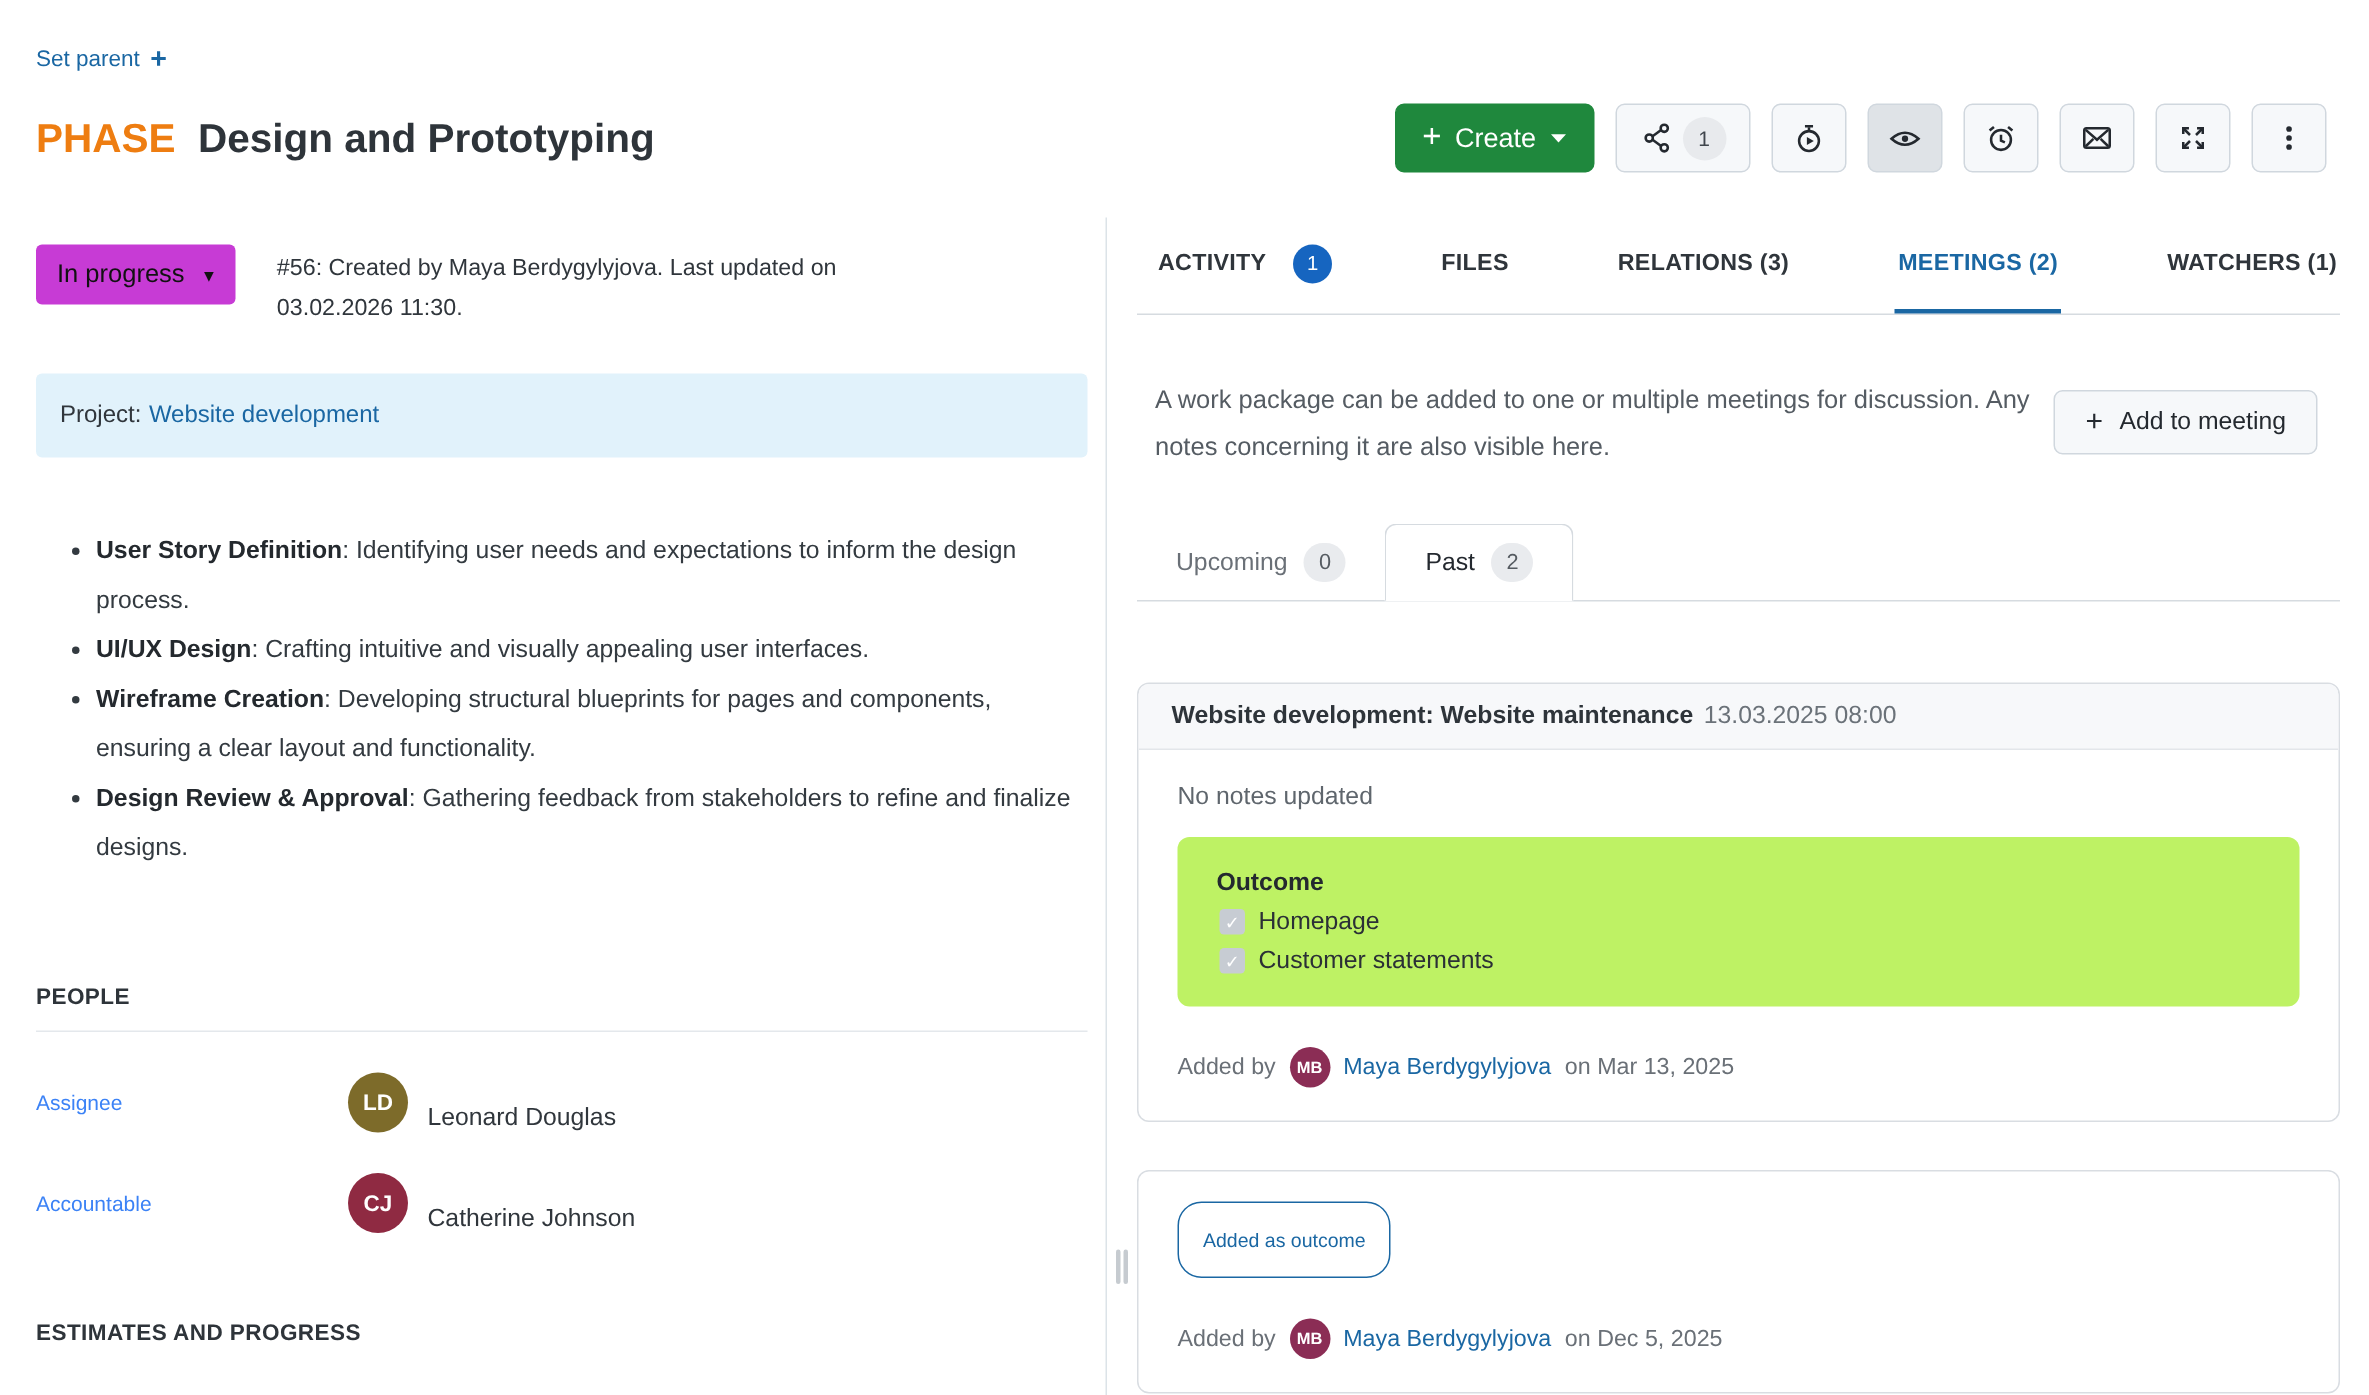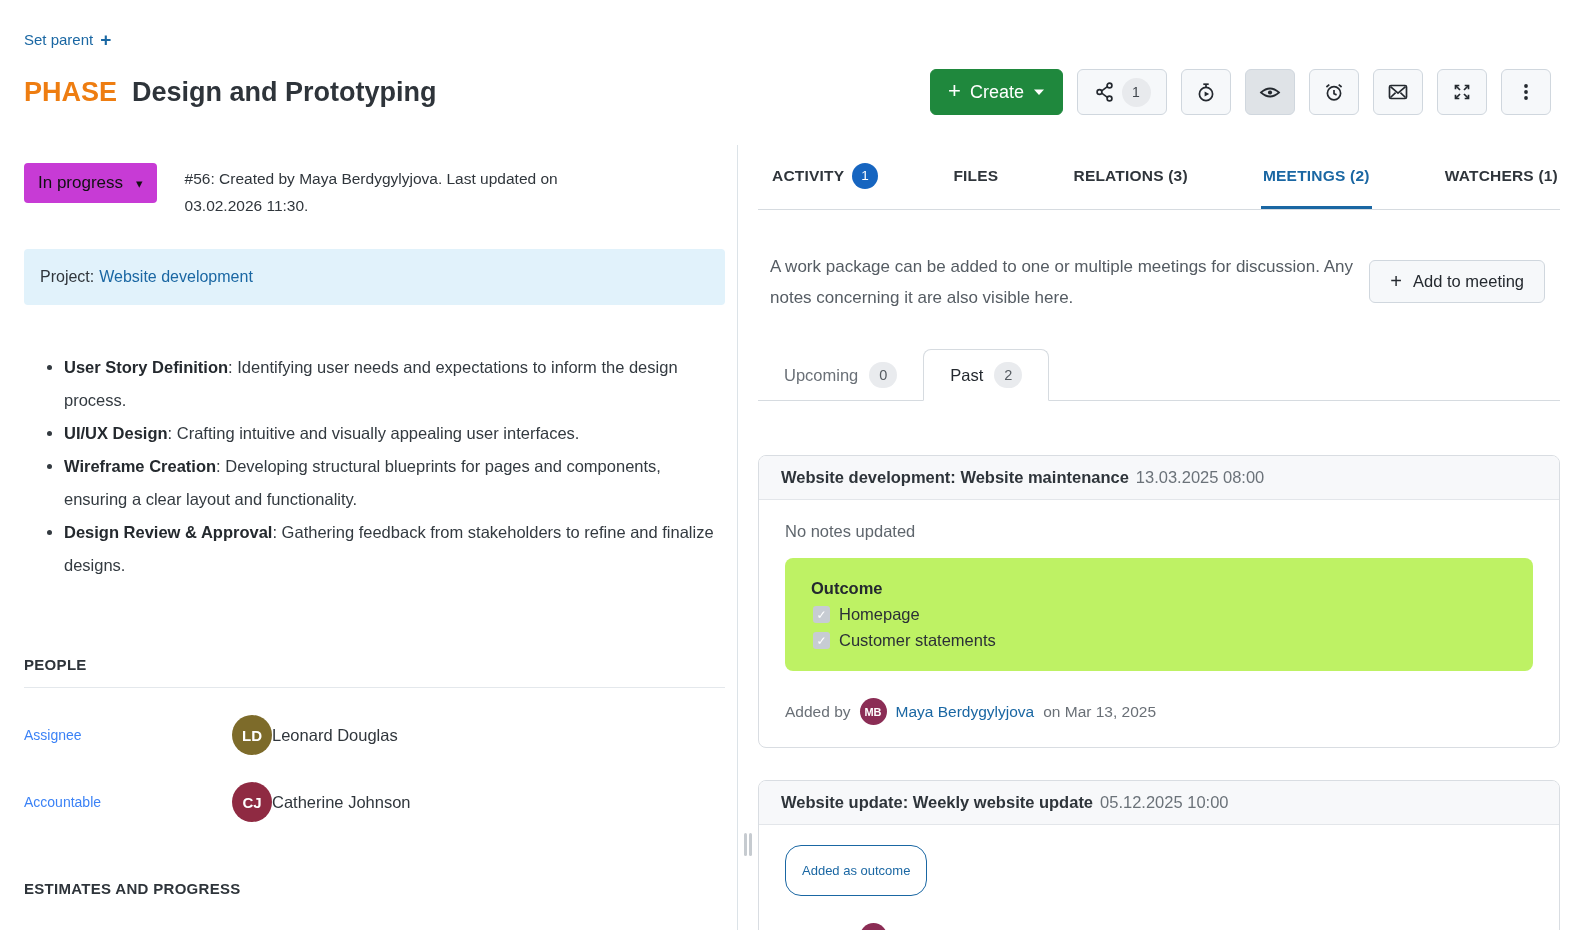--- a/index.html
+++ b/index.html
@@ -51,32 +51,32 @@
   .project-box{margin-top:30px;background:var(--project_box_blue);border-radius:4px;padding:19px 16px;
     font-size:16px;color:#30363c;}
   .project-box .link{color:var(--link_blue);margin-left:5px;}
   .desc{margin:46px 0 0;padding-left:40px;font-size:16.5px;line-height:2.0;color:#333a40;}
   .desc b{color:#24292e;}
   .section-heading{font-size:15px;font-weight:700;color:#2e343a;letter-spacing:.3px;}
   .heading-people{margin-top:74px;}
   .divider{border:none;border-top:1px solid #e4e8ec;margin-top:14px;}
   .attr-row{display:flex;align-items:center;margin-top:27px;}
   .attr-label{width:208px;font-size:14px;color:#3b82f6;}
-  .attr-value{display:flex;align-items:center;}
+  .attr-value{display:flex;align-items:flex-end;gap:13px;}
   .avatar{width:40px;height:40px;border-radius:50%;color:#fff;font-size:15px;font-weight:700;
     display:flex;align-items:center;justify-content:center;}
   .avatar-ld{background:var(--avatar_ld);}
   .avatar-cj{background:var(--avatar_cj);}
   .person-name{font-size:16.5px;color:#30363c;}
   .heading-estimates{margin-top:58px;}
 
   
   .tab-row{height:65px;border-bottom:1px solid #d6dbe0;display:flex;align-items:stretch;
     justify-content:space-between;padding-left:12px;}
-  .tab{display:flex;align-items:center;gap:8px;font-size:15.5px;font-weight:600;color:#2f353b;
+  .tab{display:flex;align-items:center;gap:18px;font-size:15.5px;font-weight:600;color:#2f353b;
     border-bottom:3px solid transparent;padding:0 2px;letter-spacing:.2px;}
   .tab.active{color:var(--link_blue);border-bottom-color:var(--link_blue);}
   .count-badge{background:var(--activity_badge_blue);color:#fff;border-radius:50%;width:26px;height:26px;
     font-size:13.5px;font-weight:400;display:flex;align-items:center;justify-content:center;}
 
   
   .meetings-head{position:relative;margin-top:42px;padding-left:12px;}
   .intro{max-width:585px;font-size:17px;line-height:1.8;color:#555c63;}
   .btn-add{position:absolute;right:15px;top:8px;display:flex;align-items:center;gap:11px;
     background:#f6f8fa;border:1px solid #d0d7de;border-radius:6px;padding:11px 20px;
@@ -295,23 +295,20 @@
         <div class="added-by">
           <span>Added by</span>
           <span class="avatar-sm">MB</span>
           <a class="link">Maya Berdygylyjova</a>
           <span>on Mar 13, 2025</span>
         </div>
       </div>
     </div>
 
     <div class="card">
-      <div class="card-header">
-        <span class="card-title">Website update: Weekly website update</span><span class="card-date">05.12.2025 10:00</span>
-      </div>
       <div class="card-body">
         <span class="pill-outcome">Added as outcome</span>
         <div class="added-by">
           <span>Added by</span>
           <span class="avatar-sm">MB</span>
           <a class="link">Maya Berdygylyjova</a>
           <span>on Dec 5, 2025</span>
         </div>
       </div>
     </div>

